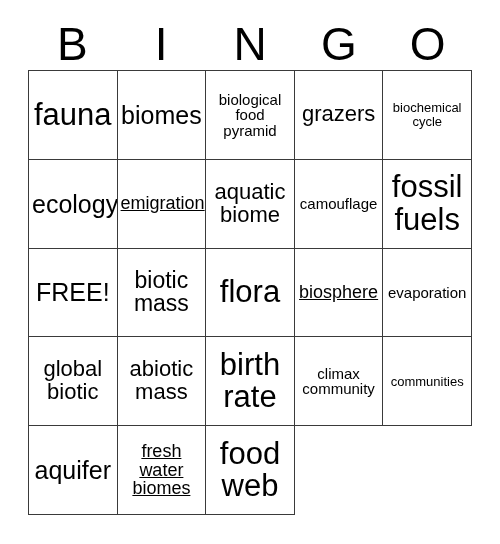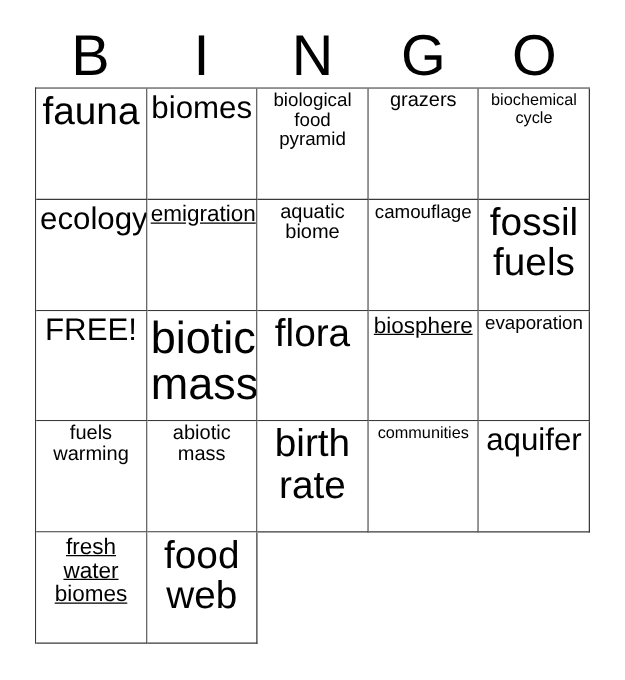--- a/index.html
+++ b/index.html
@@ -55,40 +55,40 @@
     display: grid;
     grid-template-columns: repeat(5, 1fr);
     grid-template-rows: repeat(5, 1fr);
     background: #ffffff;
   }
   .cell {
     box-sizing: border-box;
     border-right: 1.5px solid #3a3a3a;
     border-bottom: 1.5px solid #3a3a3a;
     display: flex;
-    align-items: flex-start;
+    align-items: center;
     justify-content: center;
     text-align: center;
     padding: 2px 3px;
     overflow: hidden;
     background: #ffffff;
   }
   .cell-text {
     display: block;
     width: 100%;
     line-height: 1.04;
     color: #000000;
     word-break: normal;
     hyphens: none;
   }
   
   .fs-xxl  { font-size: 31px; }
-  .fs-xl   { font-size: 36px; }
+  .fs-xl   { font-size: 23px; }
   .fs-lg   { font-size: 25px; }
-  .fs-md   { font-size: 16px; }
+  .fs-md   { font-size: 22px; }
   .fs-sm   { font-size: 18px; text-decoration: underline; }
   .fs-xs   { font-size: 15px; }
   .fs-xxs  { font-size: 13px; }
 </style>
 </head>
 <body>
 
 <div id="card">
 
   <div id="header">
@@ -143,29 +143,32 @@
         <span class="cell-text fs-xxl">flora</span>
       </div>
 
     <div class="cell">
         <span class="cell-text fs-sm">biosphere</span>
       </div>
     <div class="cell">
         <span class="cell-text fs-xs">evaporation</span>
       </div>
     <div class="cell">
-        <span class="cell-text fs-md">fuels warming</span>
+        <span class="cell-text fs-md">global biotic</span>
       </div>
     <div class="cell">
         <span class="cell-text fs-md">abiotic mass</span>
       </div>
     <div class="cell">
         <span class="cell-text fs-xxl">birth rate</span>
       </div>
 
+    <div class="cell">
+        <span class="cell-text fs-xs">climax community</span>
+      </div>
     <div class="cell">
         <span class="cell-text fs-xxs">communities</span>
       </div>
     <div class="cell">
         <span class="cell-text fs-lg">aquifer</span>
       </div>
     <div class="cell">
         <span class="cell-text fs-sm">fresh water biomes</span>
       </div>
     <div class="cell">

